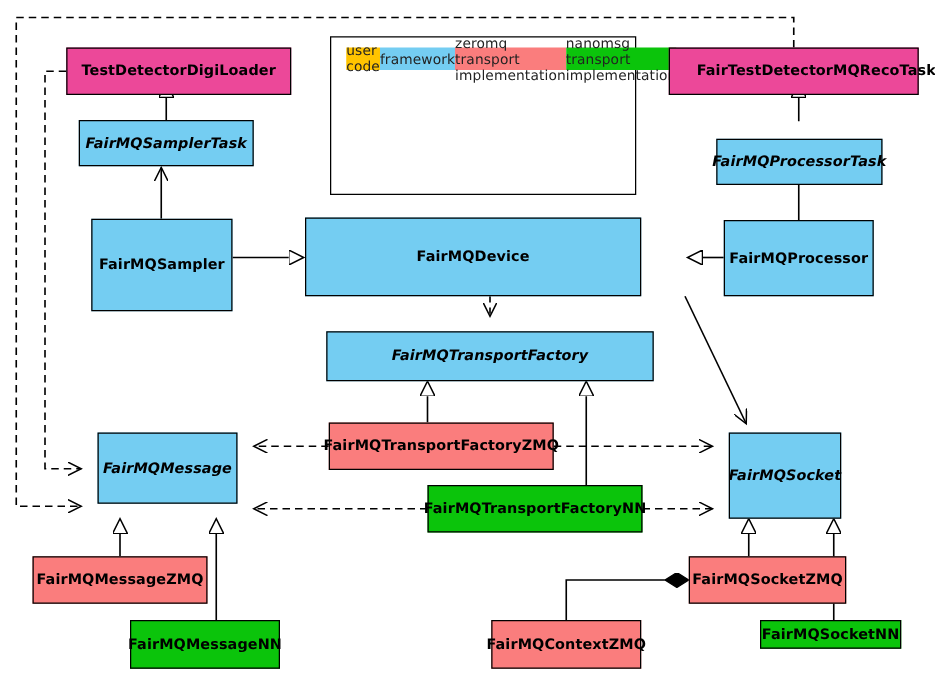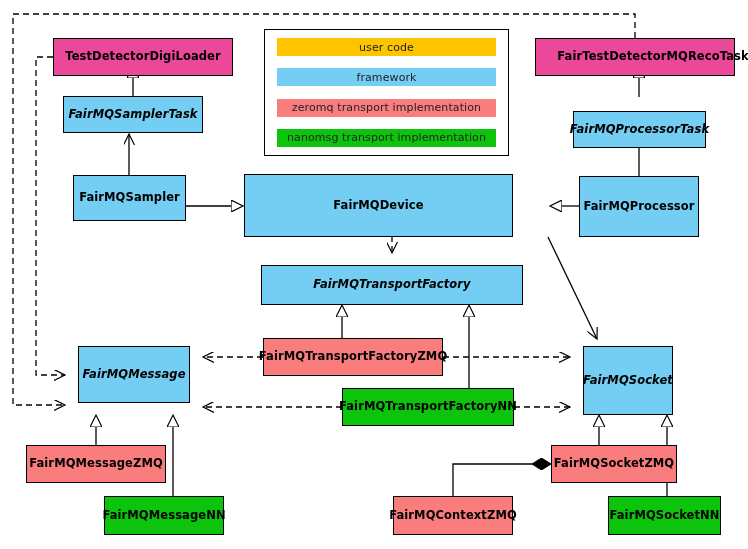--- a/index.html
+++ b/index.html
@@ -54,21 +54,21 @@
     position: absolute;
     left: 264px;
     top: 29px;
     width: 245px;
     height: 127px;
     box-sizing: border-box;
     background: #ffffff;
     border: 1px solid #000000;
     padding: 8px 12px;
     display: flex;
-    flex-direction: column;
+    flex-direction: row;
     justify-content: space-between;
   }
   .legend-row {
     height: 18px;
     display: flex;
     align-items: center;
     justify-content: center;
     font-size: 11px;
     font-weight: normal;
     color: #222222;
@@ -177,21 +177,21 @@
   </div>
 
   <div class="node c-user" style="left:53px;  top:38px;  width:180px; height:38px;">
     <span>TestDetectorDigiLoader</span>
   </div>
 
   <div class="node c-framework abstract" style="left:63px;  top:96px;  width:140px; height:37px;">
     <span>FairMQSamplerTask</span>
   </div>
 
-  <div class="node c-framework" style="left:73px;  top:175px; width:113px; height:46px;">
+  <div class="node c-framework" style="left:73px;  top:175px; width:113px; height:74px;">
     <span>FairMQSampler</span>
   </div>
 
   <div class="node c-framework" style="left:244px; top:174px; width:269px; height:63px;">
     <span>FairMQDevice</span>
   </div>
 
   <div class="node c-user" style="left:535px; top:38px;  width:200px; height:38px;padding-left:40px;">
     <span>FairTestDetectorMQRecoTask</span>
   </div>
@@ -229,21 +229,21 @@
   </div>
 
   <div class="node c-nanomsg" style="left:104px; top:496px; width:120px; height:39px;">
     <span>FairMQMessageNN</span>
   </div>
 
   <div class="node c-zeromq" style="left:551px; top:445px; width:126px; height:38px;">
     <span>FairMQSocketZMQ</span>
   </div>
 
-  <div class="node c-nanomsg" style="left:608px; top:496px; width:113px; height:39px;">
+  <div class="node c-nanomsg" style="left:608px; top:496px; width:113px; height:23px;">
     <span>FairMQSocketNN</span>
   </div>
 
   <div class="node c-zeromq" style="left:393px; top:496px; width:120px; height:39px;">
     <span>FairMQContextZMQ</span>
   </div>
 
 </div>
 
 </body></html>

